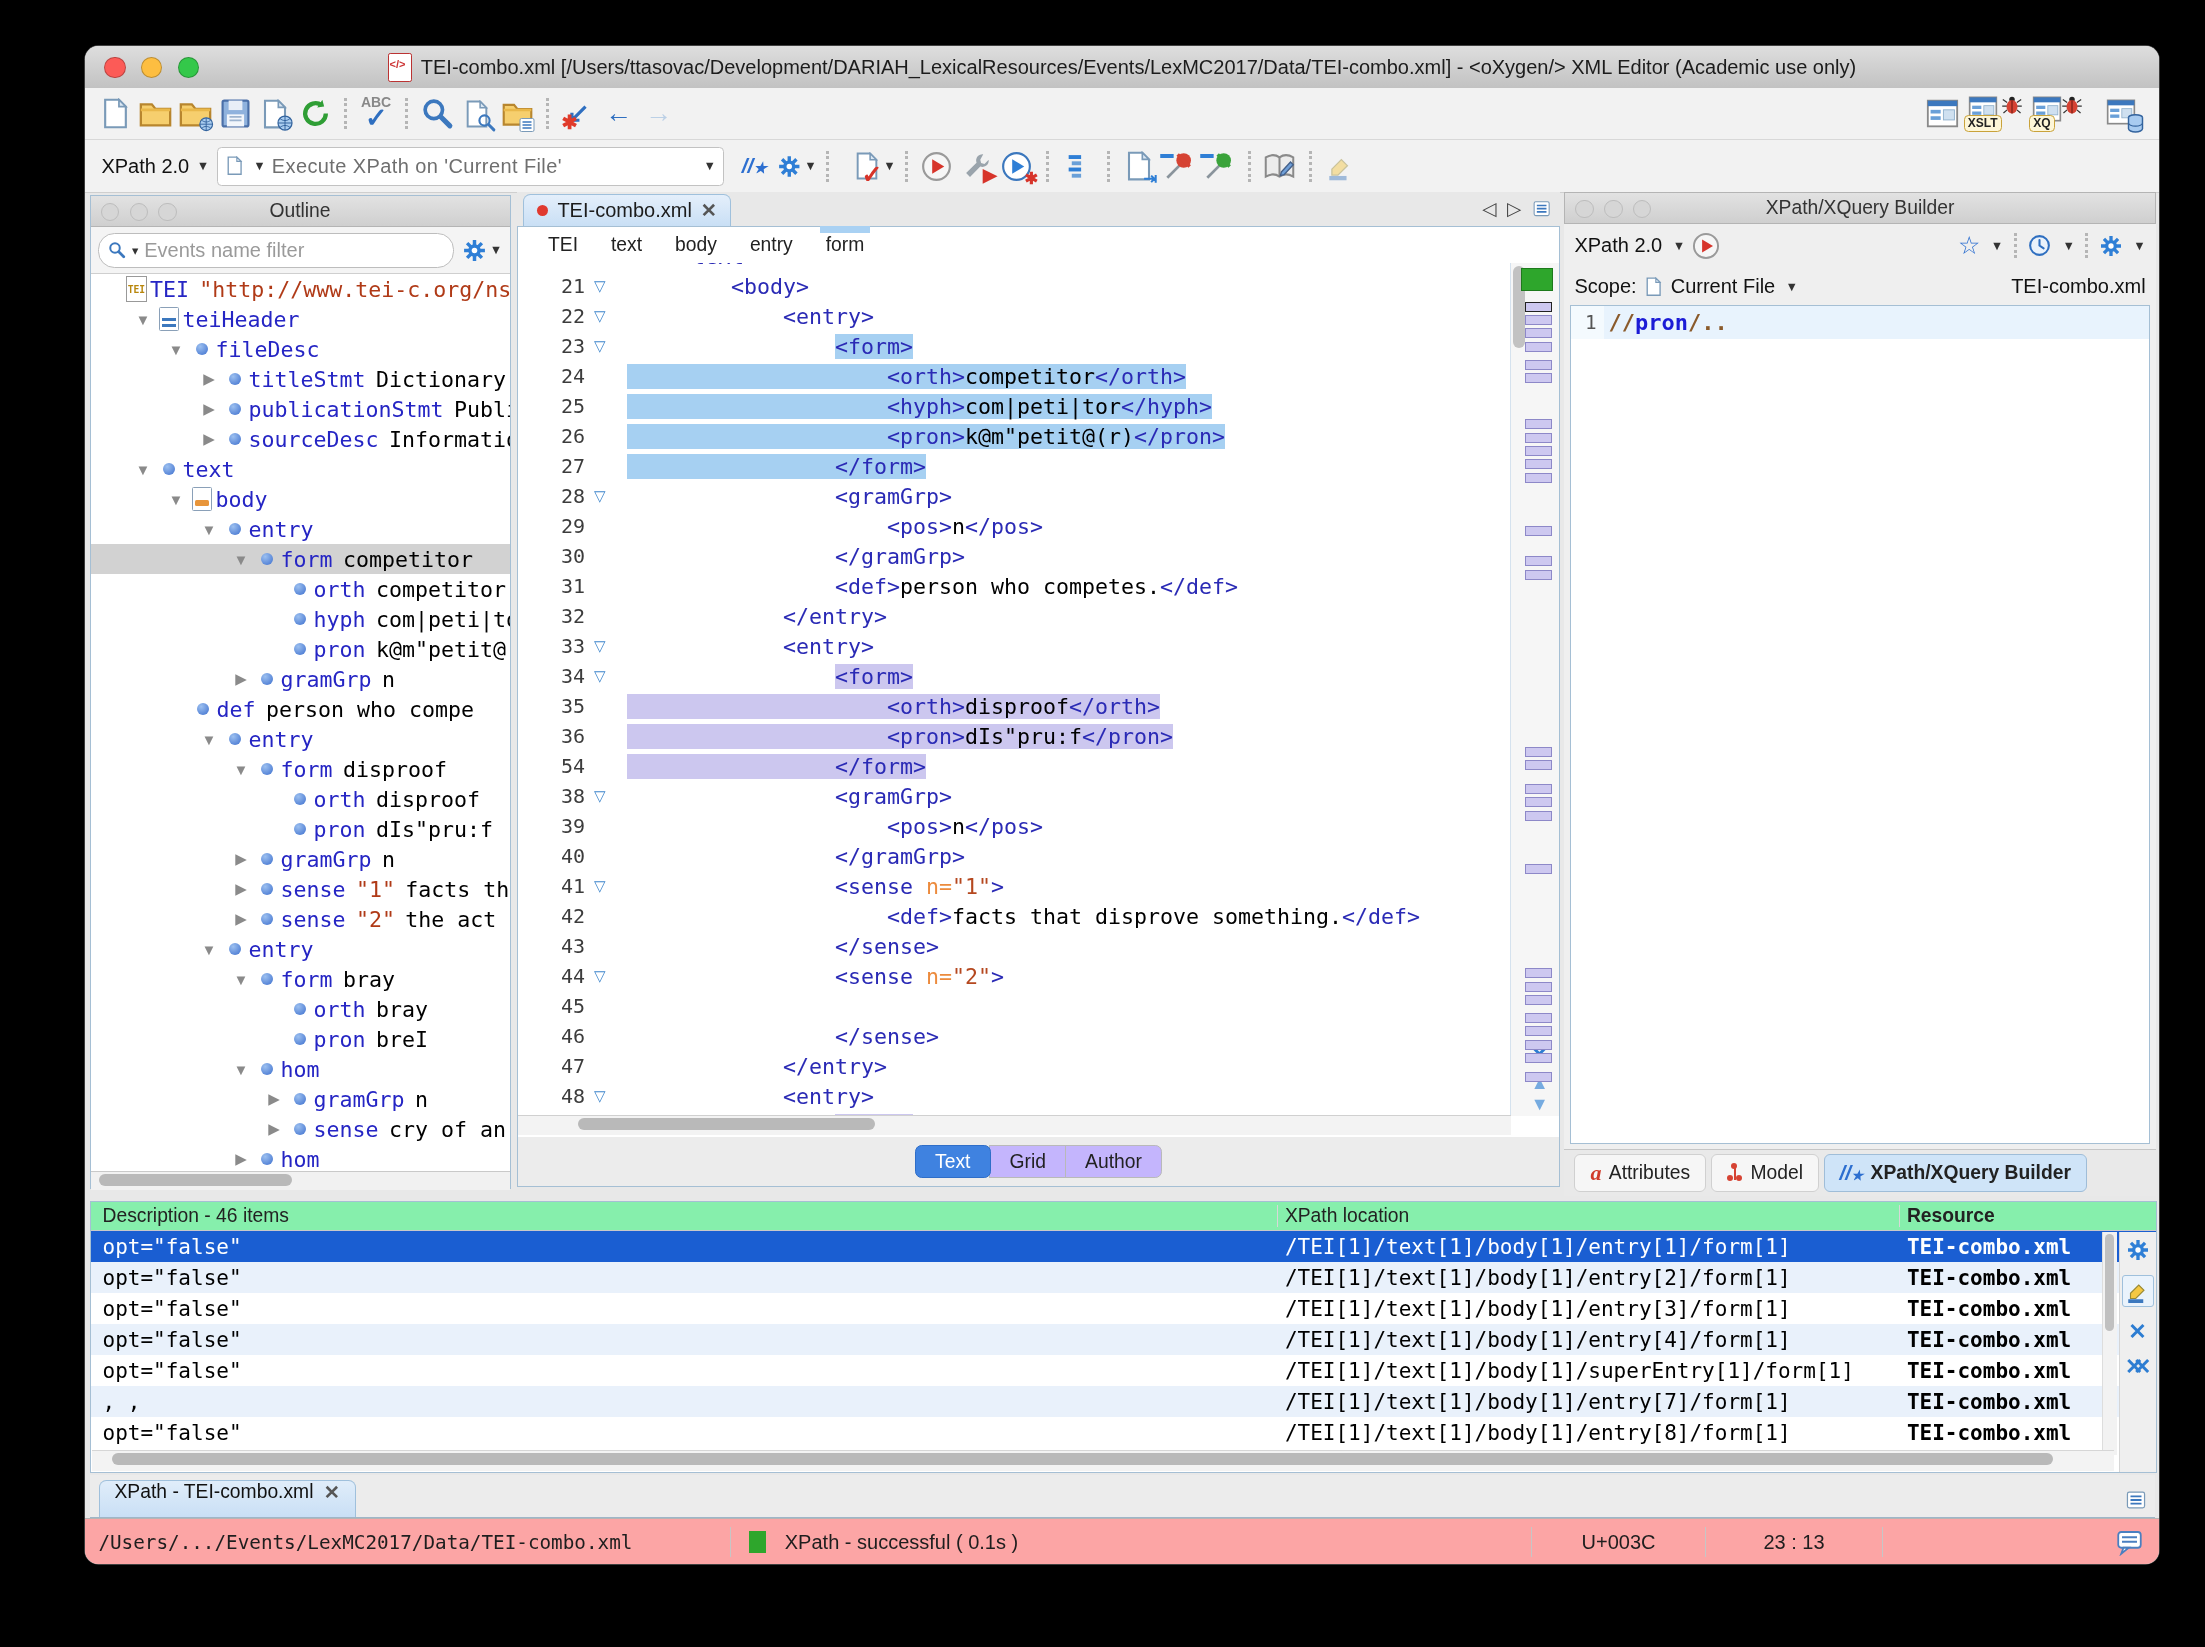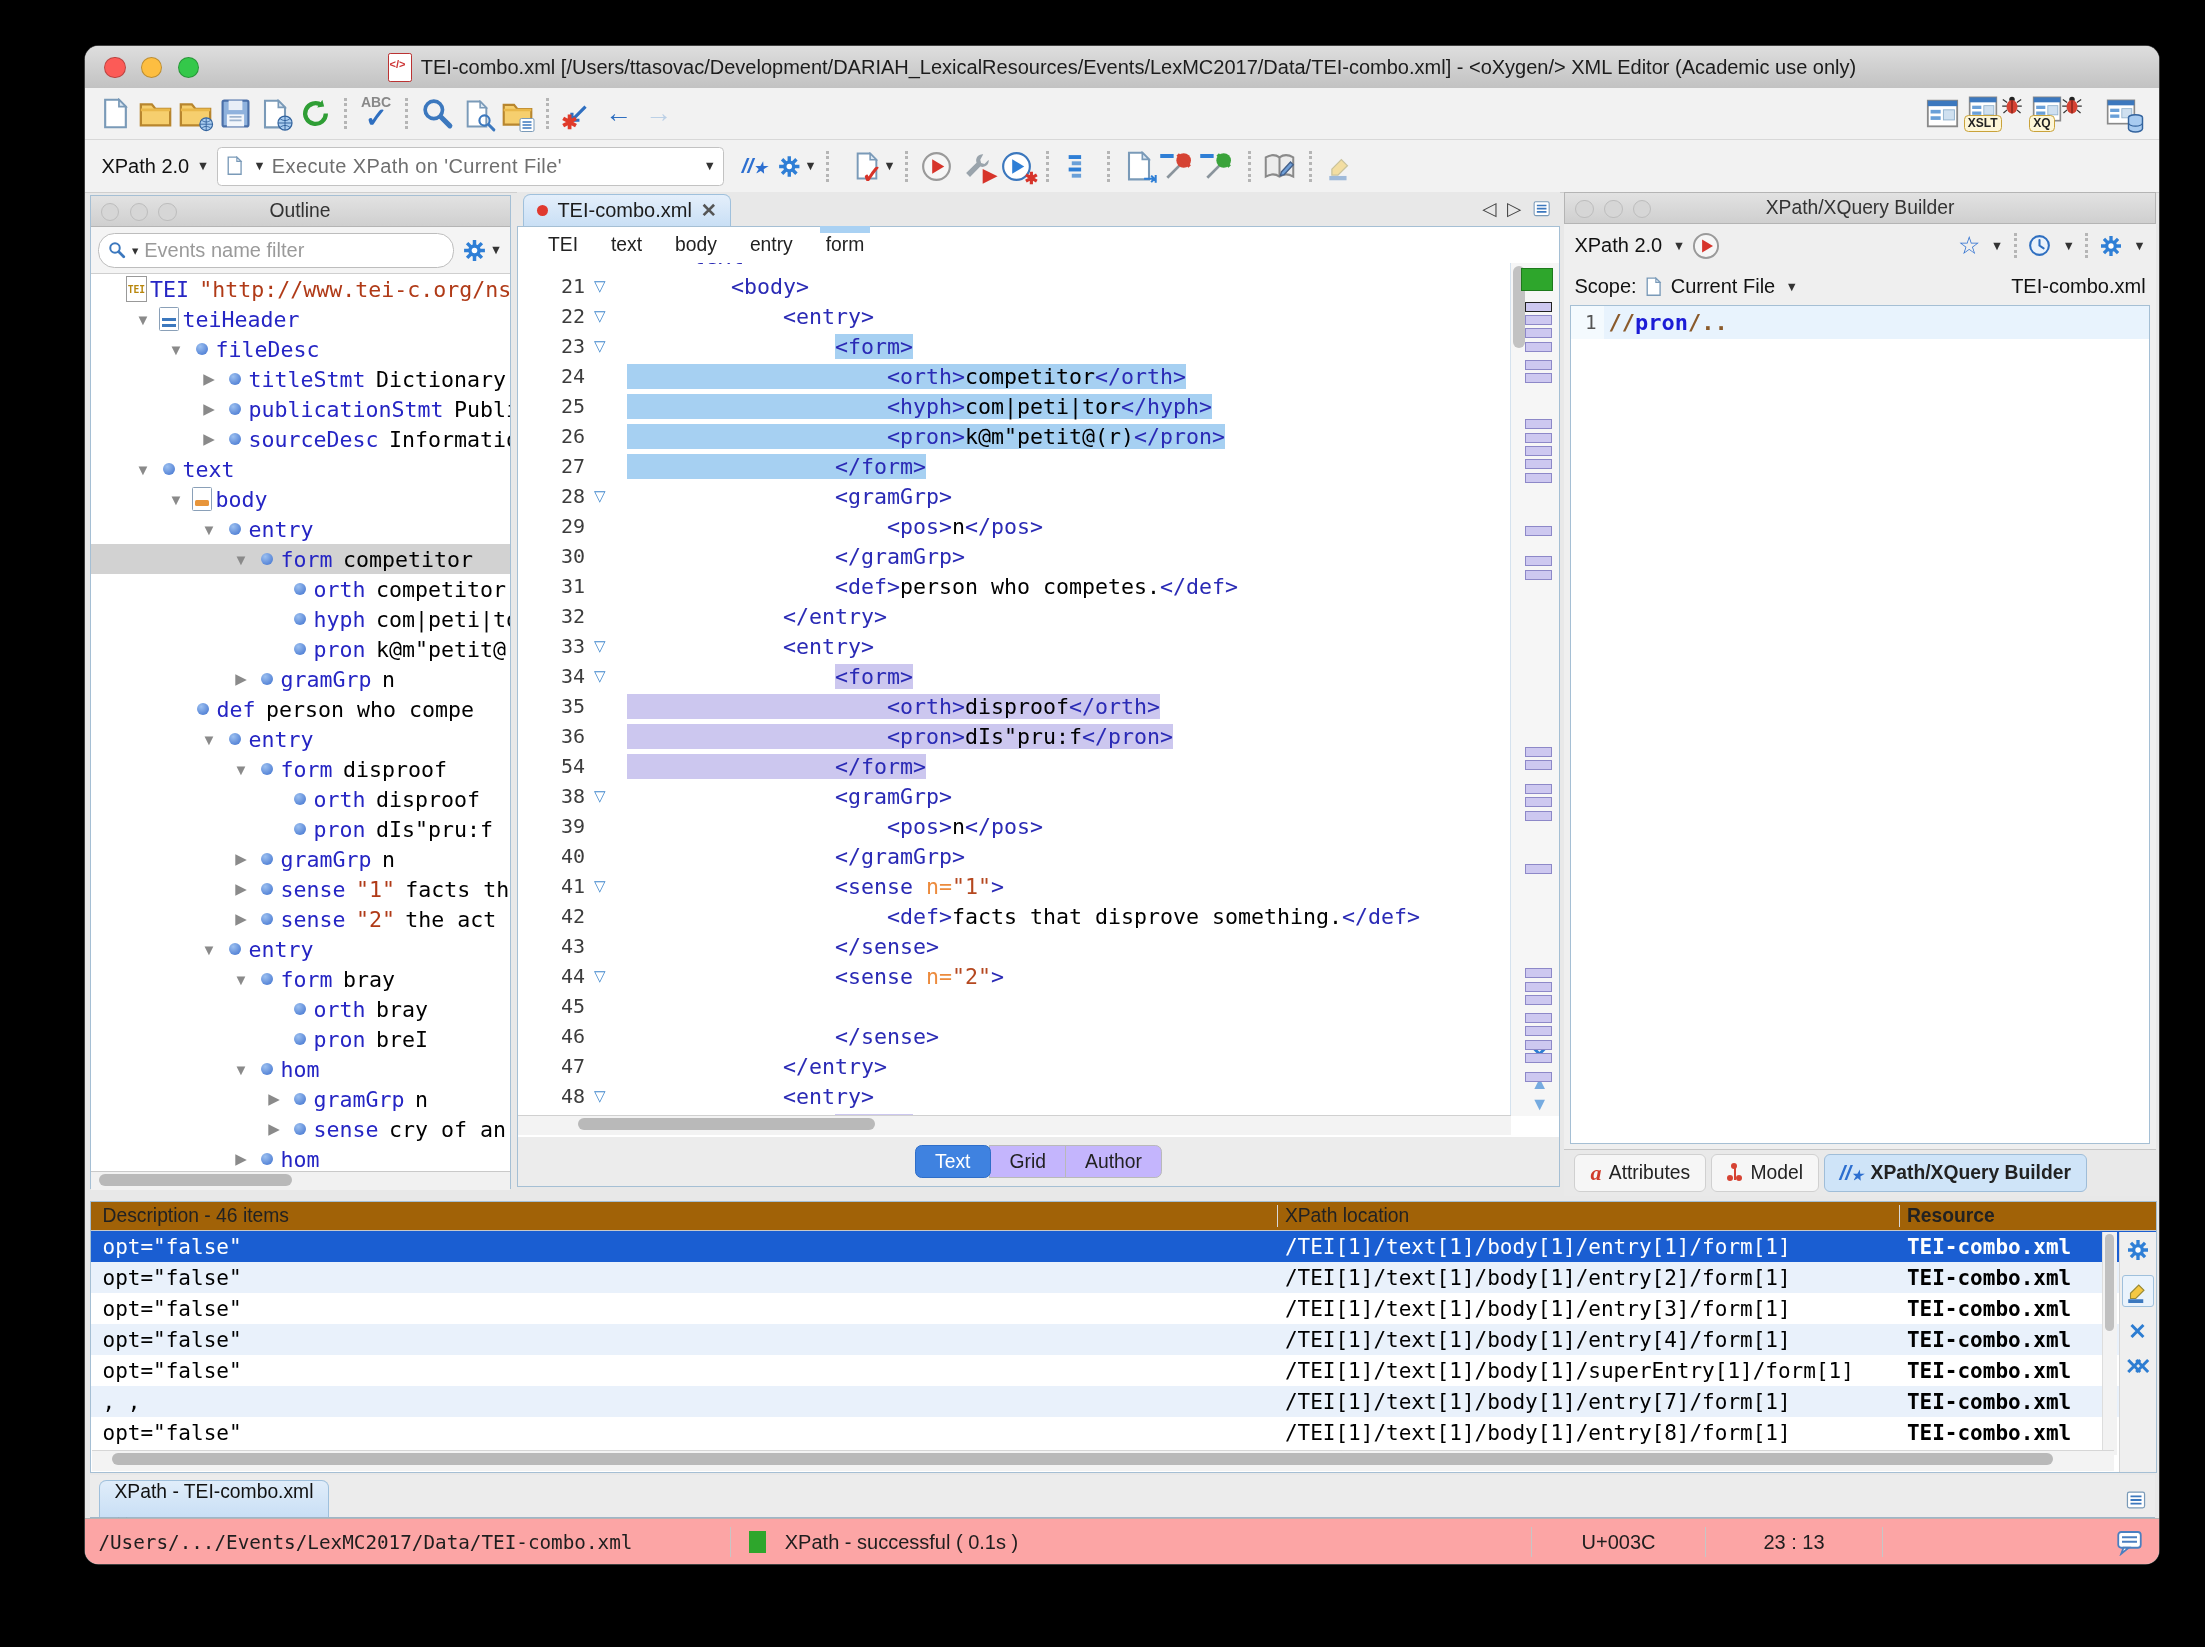--- a/index.html
+++ b/index.html
@@ -121,40 +121,40 @@
     display:flex;align-items:center;padding-left:10.4px;gap:4.5px;}
   .btab{height:36px;display:flex;align-items:center;gap:7.4px;padding:0 15px;font-size:19.3px;color:#222;background:#f6f6f6;
     border:0.7px solid #d0d0d0;border-radius:6px;}
   .btab.on{background:#cfe4f8;border-color:#9fbdd8;font-weight:bold;}
   .ic-a{color:#d03a2a;font-family:"Liberation Serif",serif;font-style:italic;font-weight:bold;font-size:22px;}
   .treeicon{display:inline-block;width:16.4px;height:19.3px;position:relative;}
   .treeicon b{position:absolute;width:6px;height:6px;border-radius:50%;background:#d64333;}
   .treeicon i{position:absolute;left:7.4px;top:3px;width:1.5px;height:13.4px;background:#d64333;}
   
   #results{left:4.5px;top:1155px;width:2067px;height:272px;background:#fff;border:1.5px solid #a5bfd4;box-sizing:border-box;overflow:hidden;}
-  .rhead{height:28px;display:flex;align-items:center;background:#a16207;border-bottom:0.7px solid #c9c9c9;
+  .rhead{height:28px;display:flex;align-items:center;background:#86efac;border-bottom:0.7px solid #c9c9c9;
     font-size:19.3px;color:#222;}
   .rc1{width:1187px;padding-left:12px;box-sizing:border-box;border-right:0.7px solid #d8d8d8;overflow:hidden;white-space:nowrap;}
   .rc2{width:622px;padding-left:7.4px;box-sizing:border-box;border-right:0.7px solid #d8d8d8;overflow:hidden;white-space:nowrap;}
   .rc3{flex:1;padding-left:7.4px;overflow:hidden;white-space:nowrap;font-weight:bold;}
   .rrow{height:31px;display:flex;align-items:center;font-family:"DejaVu Sans Mono",monospace;font-size:21px;color:#000;}
   .rrow .rc1,.rrow .rc2,.rrow .rc3{border-right:none;}
   .rrow.alt{background:#e9f1fb;}
   .rrow.sel{background:#1a5ed2;color:#fff;}
   .rvscroll{position:absolute;right:39px;top:30px;width:13.4px;height:223px;background:#f2f2f2;border-left:0.7px solid #ddd;}
   .rvthumb{position:absolute;left:1.5px;top:1.5px;width:9.7px;height:97px;border-radius:5.2px;background:#c0c0c0;}
   .rrail{position:absolute;right:0;top:30px;width:37px;bottom:0;background:#efefef;border-left:0.7px solid #d5d5d5;
     display:flex;flex-direction:column;align-items:center;gap:13.4px;padding-top:6px;box-sizing:border-box;}
   .bluex{color:#2d7dd2;font-weight:bold;font-size:22px;line-height:1;}
   .rbottomscroll{position:absolute;left:1.5px;right:42px;bottom:1.5px;height:19.3px;background:#f3f3f3;border-top:0.7px solid #d6d6d6;}
   
   #xtabrow{position:absolute;left:4.5px;right:4.5px;top:1429px;height:42px;background:#ececec;border-bottom:1.5px solid #9fb6c8;}
   .xtab{position:absolute;left:9px;bottom:0;height:36px;background:linear-gradient(#e0edfa,#c9dff5);
     border:1.5px solid #9fc0dc;border-bottom:none;border-radius:7.4px 7.4px 0 0;display:flex;align-items:flex-start;
-    gap:10.4px;padding:0 15px;font-size:19.3px;color:#111;flex-direction:column;}
+    gap:10.4px;padding:0 15px;font-size:19.3px;color:#111;}
   .xtabicons{position:absolute;right:7.4px;bottom:6px;}
   #statusbar{position:absolute;left:0;right:0;top:1472px;height:46px;background:#fca5a5;border-top:0.7px solid #b5b5b5;
     display:flex;align-items:center;font-size:20px;color:#1e1e1e;}
   .st-path{padding-left:13.4px;width:632px;font-family:"DejaVu Sans Mono",monospace;font-size:19.3px;white-space:nowrap;overflow:hidden;}
   .st-div{width:0;border-left:1.5px solid #c6c6c6;height:30px;}
   .st-msg{display:flex;align-items:center;gap:19px;padding:0 18px;white-space:nowrap;flex:1;}
   .st-green{width:16.4px;height:22px;background:#2ea62c;}
   .st-cell{display:flex;align-items:center;justify-content:center;white-space:nowrap;}
   svg.ic{display:block;}
 </style>

